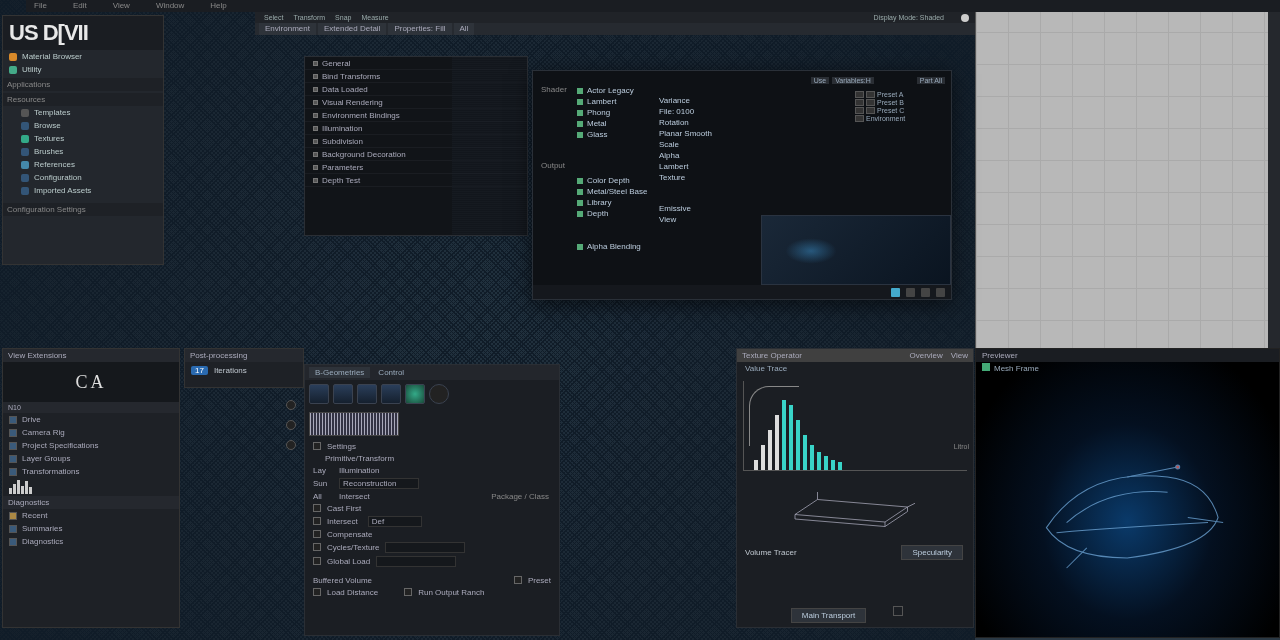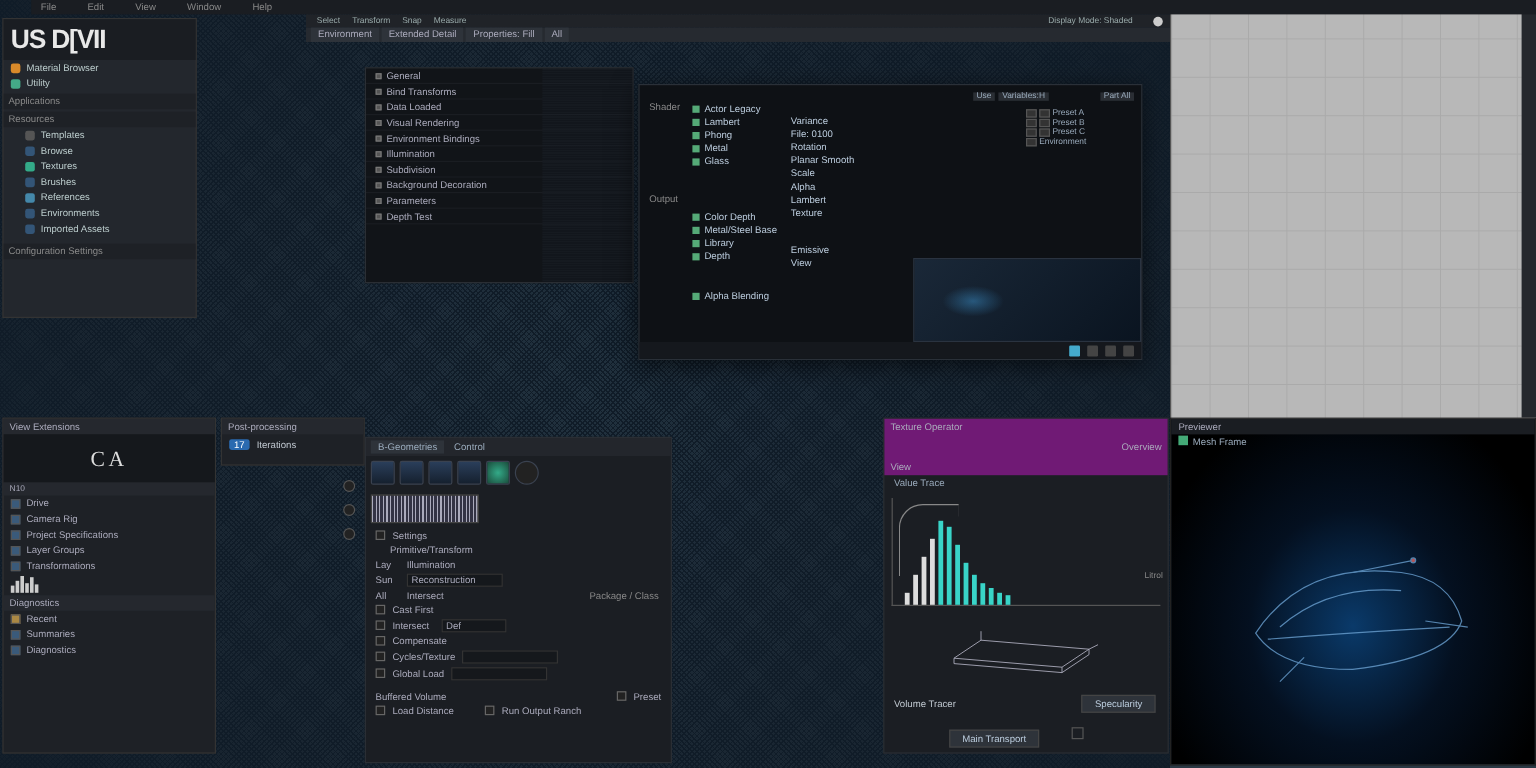--- a/index.html
+++ b/index.html
@@ -67,21 +67,21 @@
 .insp-thumbs{display:flex;gap:4px;padding:4px;}
 .insp-thumbs .th{width:20px;height:20px;background:linear-gradient(#2a3e5a,#15202e);border:1px solid #3a4250;border-radius:2px;}
 .insp-thumbs .th.g{background:radial-gradient(#3a8,#1a4a3a);}
 .insp-big{width:90px;height:24px;margin:4px;background:repeating-linear-gradient(90deg,#aab 0 1px,#334 1px 3px),#222;border:1px solid #444;}
 .insp .prow{display:flex;align-items:center;gap:6px;padding:1.5px 8px;font-size:8px;color:#aab;}
 .insp .prow .chk{width:8px;height:8px;border:1px solid #666;background:#222;}
 .insp .prow input{background:#15181c;border:1px solid #333;color:#aab;font-size:8px;padding:0 3px;width:80px;}
 .insp .hint{position:absolute;right:10px;font-size:8px;color:#888;}
 
 .rb-panel { position:absolute; left:736px; top:348px; width:238px; height:280px; background:#1b1e23; border:1px solid #2a2e34;}
-.rb-hdr{font-size:8px;padding:2px 5px;background:#701a75;color:#aab;display:flex;gap:8px;flex-direction:column;}
+.rb-hdr{font-size:8px;padding:2px 5px;background:#404040;color:#aab;display:flex;gap:8px;}
 .rb-sub{font-size:8px;padding:2px 8px;color:#9ab;}
 .rb-chart{height:90px;margin:6px;position:relative;border-left:1px solid #555;border-bottom:1px solid #555;}
 .rb-bars{position:absolute;left:10px;bottom:0;display:flex;align-items:flex-end;gap:3px;}
 .rb-bars .b{width:4px;background:#39d4c8;}
 .rb-bars .b.w{background:#ddd;}
 .rb-curve{position:absolute;left:5px;top:5px;width:50px;height:60px;border:1px solid #888;border-right:none;border-bottom:none;border-radius:20px 0 0 0;}
 .rb-3d{height:60px;margin:6px;position:relative;}
 .rb-3d svg{width:100%;height:100%;}
 .rb-btn{background:#2e333a;color:#bcd;font-size:8px;padding:2px 10px;border:1px solid #444;margin:2px;}
 .rb-foot{position:absolute;bottom:2px;left:0;right:18px;display:flex;justify-content:center;gap:25px;}
@@ -155,21 +155,21 @@
     <div class="sl-item">
         <span class="ic" style="background:#357"></span>
         <span>Brushes</span>
       </div>
     <div class="sl-item">
         <span class="ic" style="background:#48a"></span>
         <span>References</span>
       </div>
     <div class="sl-item">
         <span class="ic" style="background:#357"></span>
-        <span>Environments</span>
+        <span>Configuration</span>
       </div>
     <div class="sl-item">
         <span class="ic" style="background:#357"></span>
         <span>Imported Assets</span>
       </div>
   </div>
   <div class="sl-hdr" style="margin-top:6px">Configuration Settings</div>
 </div>
 
 <div class="tree-panel">

